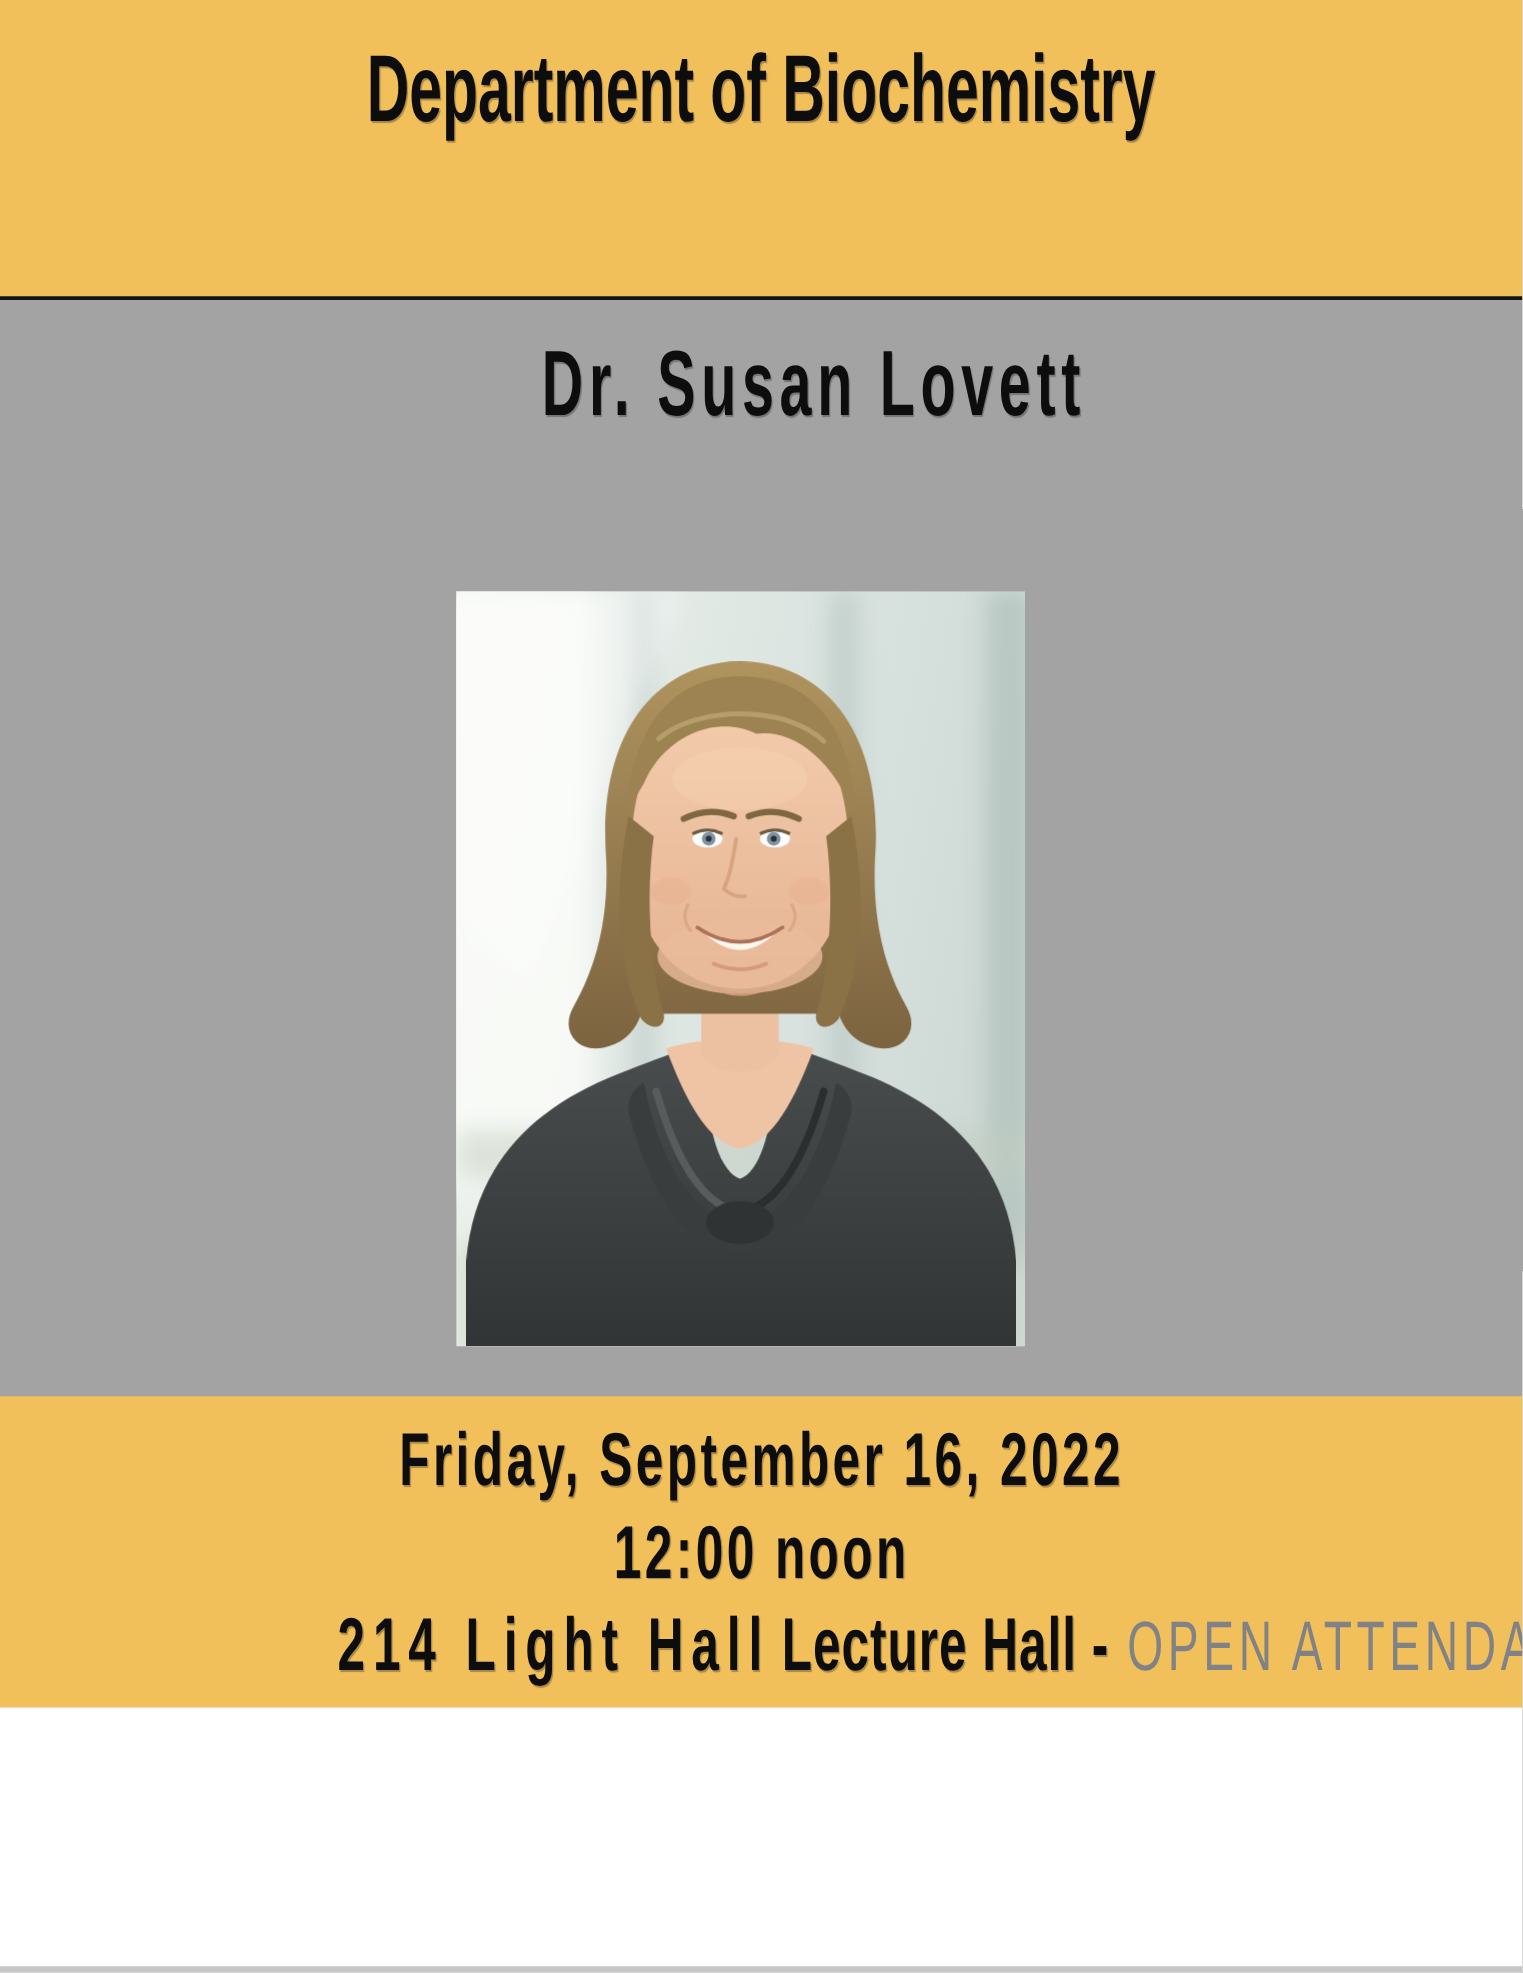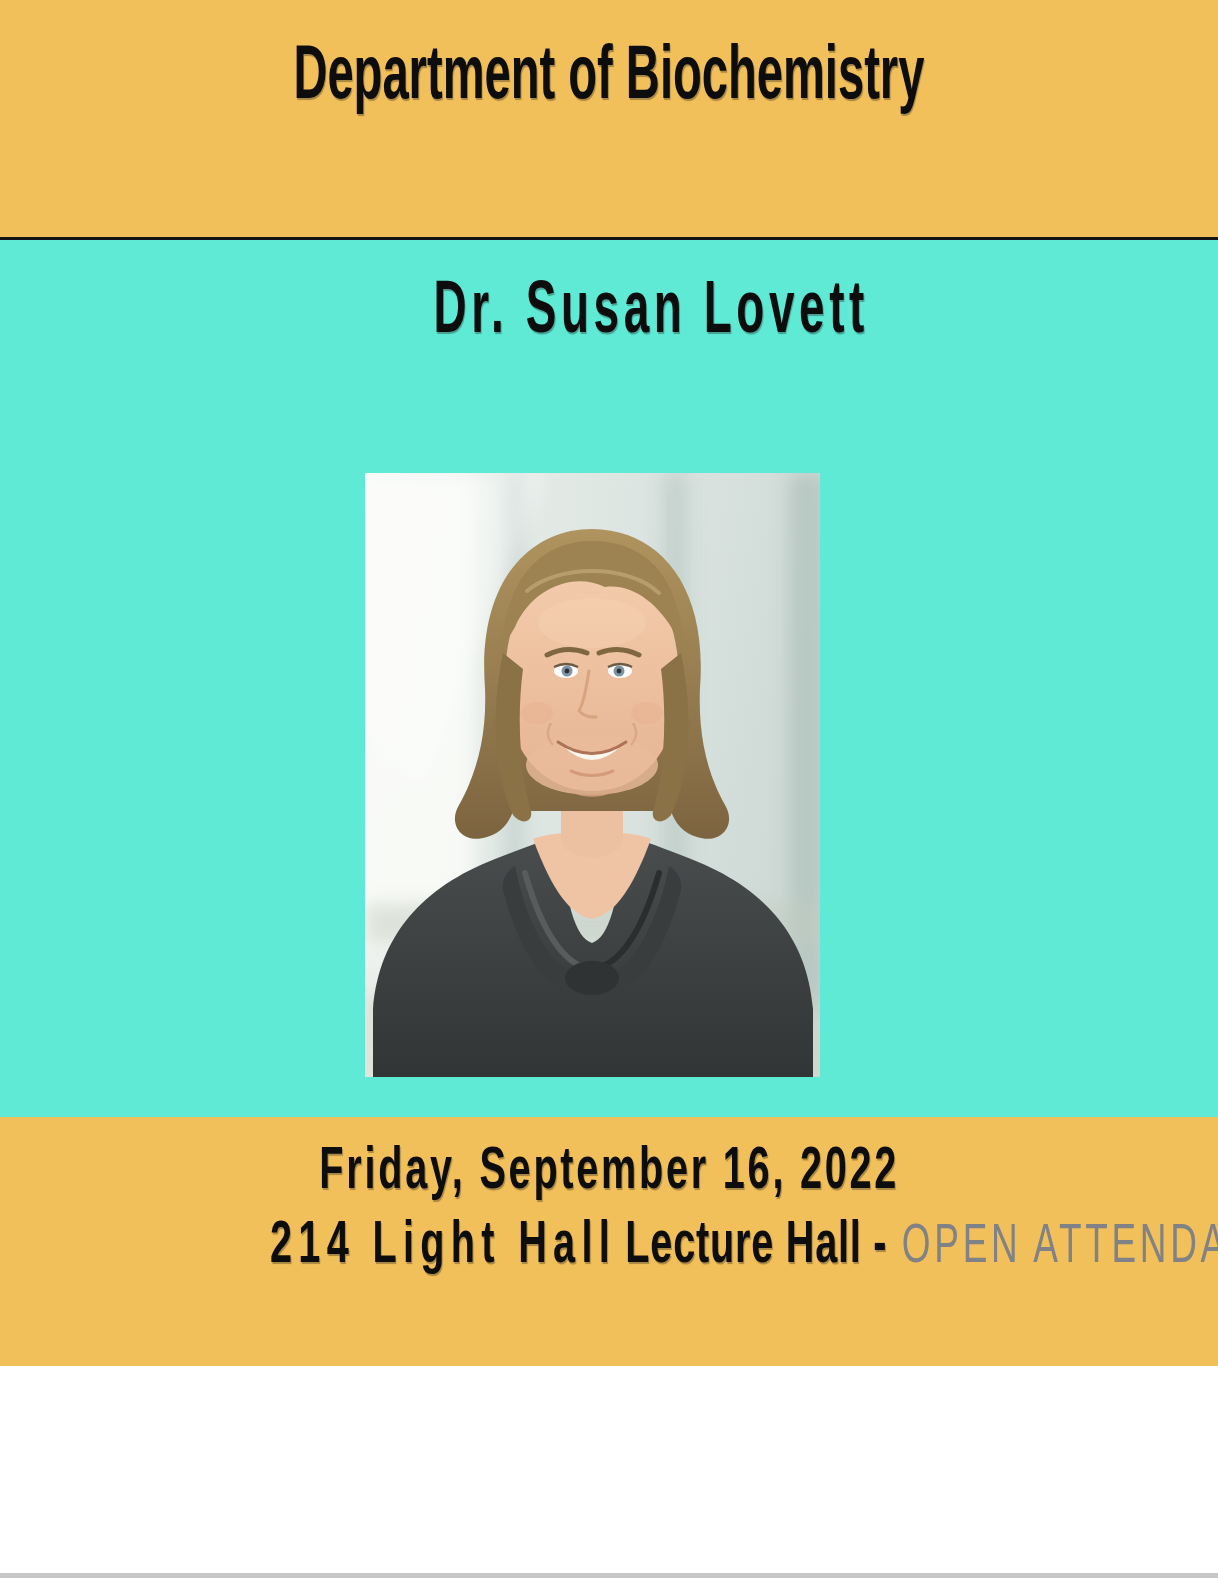--- a/index.html
+++ b/index.html
@@ -1,16 +1,16 @@
 <!DOCTYPE html>
 <html><head>
 <meta charset="utf-8">
 <style>
   html,body{margin:0;padding:0;background:#ffffff;}
-  .page{position:relative;width:1218px;height:1578px;overflow:hidden;background:#5eead4;
+  .page{position:relative;width:1218px;height:1578px;overflow:hidden;background:#a3a3a3;
         font-family:"Liberation Sans","DejaVu Sans",sans-serif;}
 
   
   .banner-top{position:absolute;top:0;left:0;width:1218px;height:240px;
               background:#F2C05A;border-bottom:3px solid #151515;
               display:flex;flex-direction:column;align-items:center;justify-content:flex-start;
               padding-top:30px;box-sizing:border-box;}
   .banner-event{position:absolute;top:1117px;left:0;width:1218px;height:249px;
               background:#F2C05A;
               display:flex;flex-direction:column;align-items:center;justify-content:flex-start;
@@ -163,20 +163,23 @@
     <path d="M193,269 Q227,292 261,269" stroke="#AE7258" stroke-width="3" fill="none" stroke-linecap="round"></path>
     <path d="M206,298 Q227,307 248,298" stroke="#D49B7B" stroke-width="3" fill="none" stroke-linecap="round"></path>
     <path d="M207,318 Q227,327 247,318" stroke="#D9A684" stroke-width="2.5" fill="none" opacity="0.8" stroke-linecap="round"></path>
   </svg>
 
   <div class="banner-event">
     <div class="line evt-row">
       <span class="cond evt">Friday, September 16, 2022</span>
     </div>
     <div class="line evt-row">
+      <span class="cond evt">12:00 noon</span>
+    </div>
+    <div class="line evt-row">
       <span class="cond evt"><span class="l3-spaced">214 Light Hall</span><span class="l3-tight">Lecture Hall -</span><span class="l3-attend">OPEN ATTENDANCE</span></span>
     </div>
   </div>
 
   <div class="footer">
     
     
     
     
     

